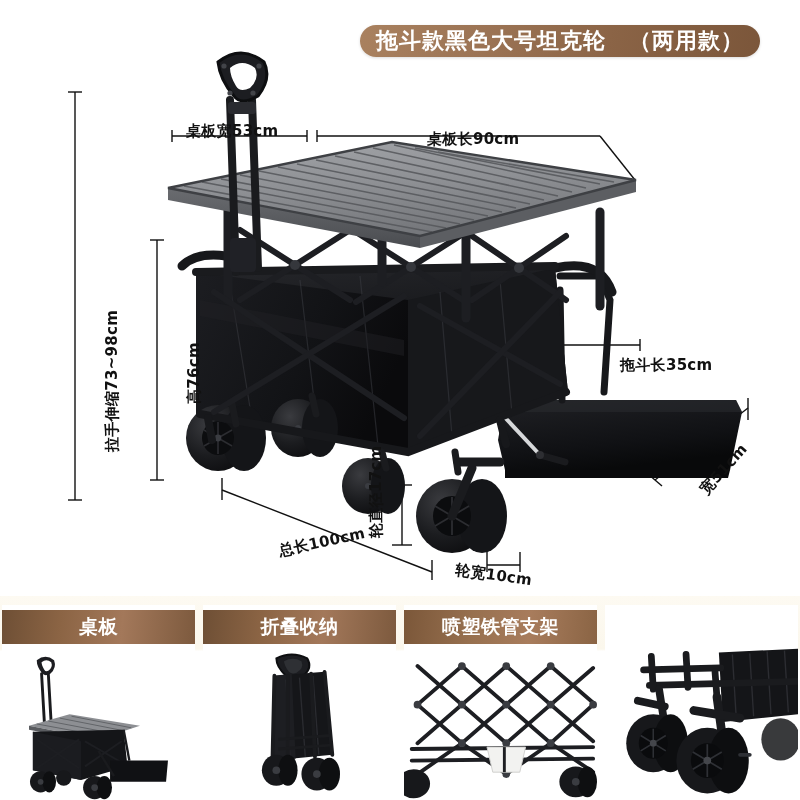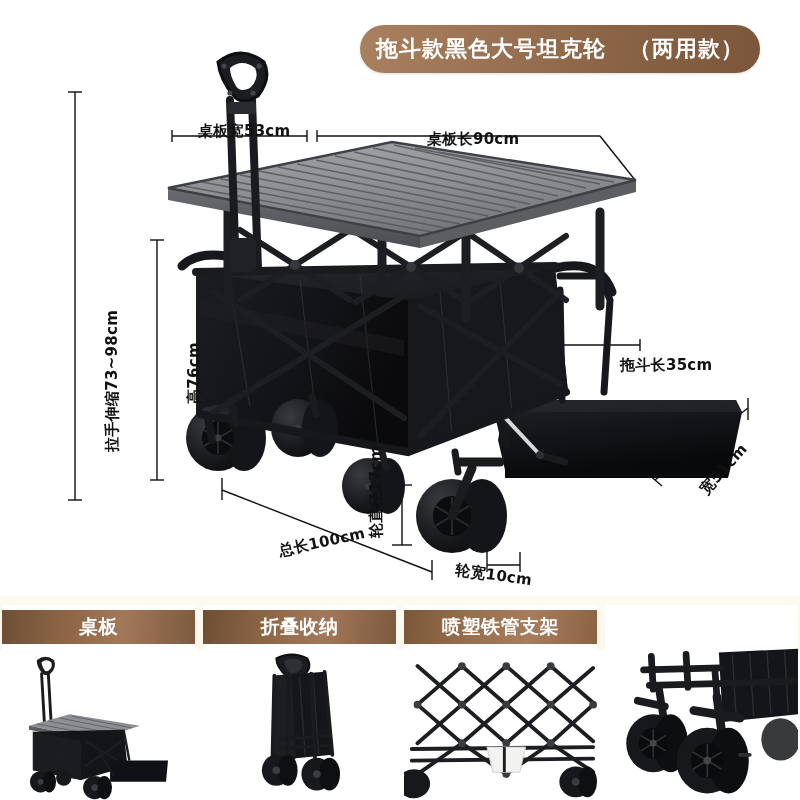--- a/index.html
+++ b/index.html
@@ -5,21 +5,21 @@
   html,body{margin:0;padding:0;background:#ffffff;}
   body{
     width:800px;height:800px;position:relative;overflow:hidden;
     font-family:"DejaVu Sans","Liberation Sans",sans-serif;
     background:#ffffff;
   }
   .stage{position:absolute;inset:0;}
 
   
   .header-pill{
-    position:absolute;left:360px;top:25px;width:400px;height:48px;
+    position:absolute;left:360px;top:25px;width:400px;height:32px;
     border-radius:24px;
     background:linear-gradient(100deg,#a9815f 0%,#9b7354 32%,#8b6446 62%,#7b563a 100%);
     display:flex;align-items:center;justify-content:center;
     box-shadow:0 1px 3px rgba(0,0,0,.14);
   }
   .header-pill span{
     color:#fff;font-size:22px;font-weight:bold;letter-spacing:1px;
     white-space:nowrap;
   }
 
@@ -304,21 +304,21 @@
         <path d="M404 296 L214 412"></path>
         <path d="M420 306 L560 384"></path>
         <path d="M560 292 L420 436"></path>
       </g>
     </svg>
 
     <div class="dim vert" style="left:103px;top:452px;transform:rotate(-90deg);">拉手伸缩73~98cm</div>
 
     <div class="dim vert" style="left:185px;top:404px;transform:rotate(-90deg);">高76cm</div>
 
-    <div class="dim" style="left:198px;top:122px;">桌板宽53cm</div>
+    <div class="dim" style="left:186px;top:122px;">桌板宽53cm</div>
 
     <div class="dim" style="left:427px;top:130px;">桌板长90cm</div>
 
     <div class="dim" style="left:278px;top:533px;transform:rotate(-12deg);">总长100cm</div>
 
     <div class="dim vert" style="left:367px;top:538px;transform:rotate(-90deg);">轮直径17cm</div>
 
     <div class="dim" style="left:455px;top:566px;transform:rotate(8deg);">轮宽10cm</div>
 
     <div class="dim" style="left:620px;top:356px;">拖斗长35cm</div>

